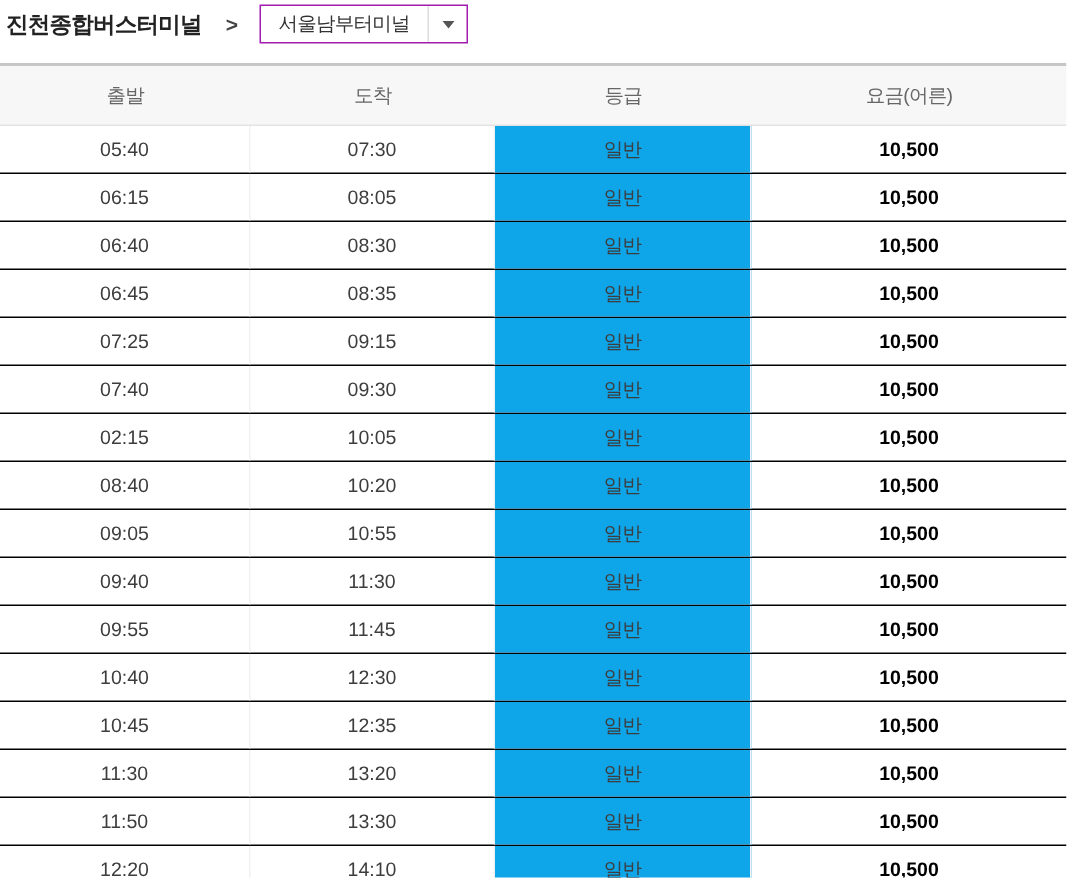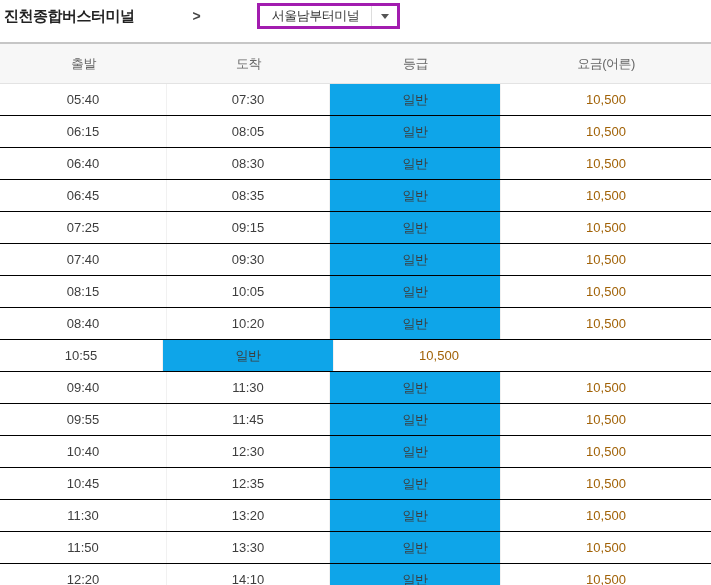--- a/index.html
+++ b/index.html
@@ -16,39 +16,38 @@
   }
 
   
   .topbar {
     display: flex;
     align-items: center;
     height: 30px;
     padding-left: 4px;
     padding-top: 2px;
     box-sizing: border-box;
-    gap: 42px;
   }
   .route-title {
     font-size: 15px;
     font-weight: bold;
     color: #222222;
     letter-spacing: -0.5px;
   }
   .crumb-sep {
     margin: 0 14px 0 16px;
     font-size: 14px;
     font-weight: bold;
     color: #444444;
   }
   .dest-select {
     display: flex;
     align-items: stretch;
     height: 26px;
-    border: 3px solid #a21caf;
+    border: 1px solid #a21caf;
     background: #ffffff;
     box-sizing: border-box;
     cursor: pointer;
   }
   .dest-select-value {
     display: flex;
     align-items: center;
     padding: 0 12px;
     font-size: 13px;
     color: #333333;
@@ -103,21 +102,21 @@
   .c2 { width: 171px; }
   .c3 { width: 210px; border-right: none; }
   .hcell {
     font-size: 13px;
     color: #666666;
     border-right: none;
     background: transparent;
     letter-spacing: -0.5px;
   }
   .grade-cell { background: #0ea5e9; letter-spacing: -0.5px; }
-  .fare-cell  { font-weight: normal; color: #a16207; }
+  .fare-cell  { font-weight: bold; color: #000000; }
 </style>
 </head>
 <body>
 
 <div class="topbar">
   <span class="route-title">진천종합버스터미널</span>
   <span class="crumb-sep">&gt;</span>
   <div class="dest-select">
     <span class="dest-select-value">서울남부터미널</span>
     <span class="dest-select-arrowbox">
@@ -164,32 +163,33 @@
         <div class="cell c2 grade-cell">일반</div>
         <div class="cell c3 fare-cell">10,500</div>
       </div>
       <div class="trow">
         <div class="cell c0">07:40</div>
         <div class="cell c1">09:30</div>
         <div class="cell c2 grade-cell">일반</div>
         <div class="cell c3 fare-cell">10,500</div>
       </div>
       <div class="trow">
-        <div class="cell c0">08:15</div>
+        <div class="cell c0">02:15</div>
         <div class="cell c1">10:05</div>
         <div class="cell c2 grade-cell">일반</div>
         <div class="cell c3 fare-cell">10,500</div>
       </div>
       <div class="trow">
         <div class="cell c0">08:40</div>
         <div class="cell c1">10:20</div>
         <div class="cell c2 grade-cell">일반</div>
         <div class="cell c3 fare-cell">10,500</div>
       </div>
       <div class="trow">
+        <div class="cell c0">09:05</div>
         <div class="cell c1">10:55</div>
         <div class="cell c2 grade-cell">일반</div>
         <div class="cell c3 fare-cell">10,500</div>
       </div>
       <div class="trow">
         <div class="cell c0">09:40</div>
         <div class="cell c1">11:30</div>
         <div class="cell c2 grade-cell">일반</div>
         <div class="cell c3 fare-cell">10,500</div>
       </div>

